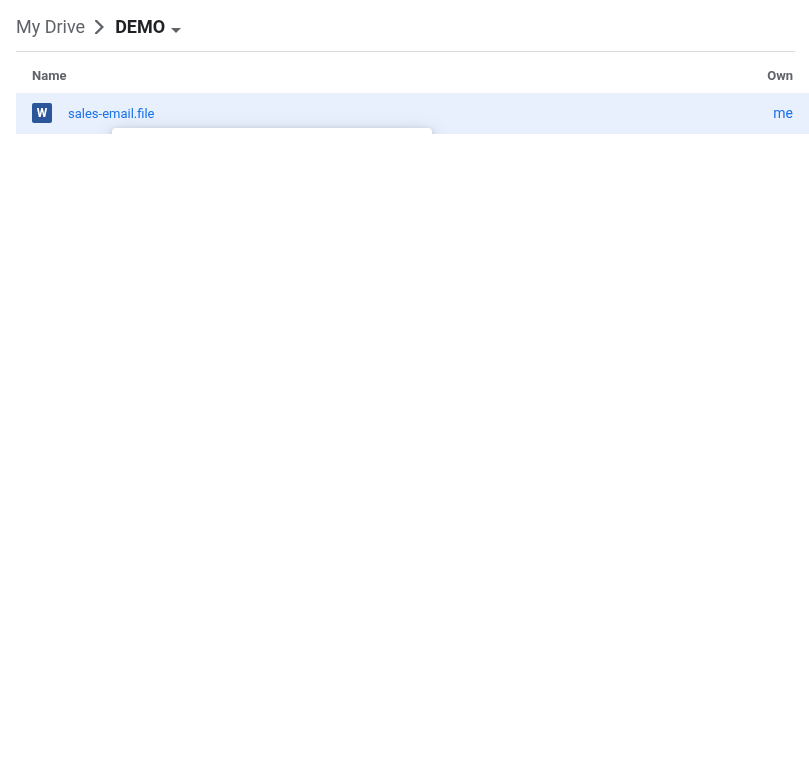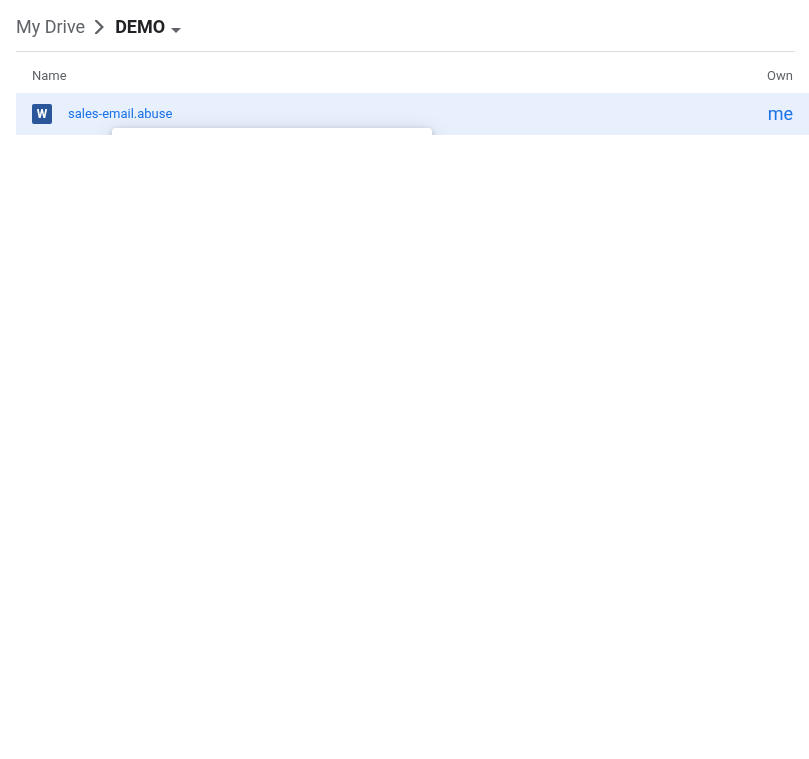--- a/index.html
+++ b/index.html
@@ -33,42 +33,42 @@
     font-weight: bold;
   }
   .chev { color: #5f6368; }
   .tri { width: 0; height: 0; border-left: 5px solid transparent; border-right: 5px solid transparent; border-top: 5px solid #5f6368; display: inline-block; }
   .hdr {
     display: flex;
     justify-content: space-between;
     font-size: 13px;
     color: #5f6368;
     padding: 16px 16px 10px 16px;
-    font-weight: 400;
+    font-weight: 700;
   }
   .row {
     display: flex;
     align-items: center;
     justify-content: space-between;
     background: #e8f0fe;
     padding: 10px 16px;
     border-bottom: 1px solid #e8f0fe;
   }
   .row .left {
     display: flex;
     align-items: center;
     gap: 16px;
   }
   .doc-icon {
     width: 20px; height: 20px; background: #2b579a; color: #fff;
     display: flex; align-items: center; justify-content: center;
     font-size: 12px; font-weight: 700; border-radius: 2px;
   }
   .fname { color: #1a73e8; font-size: 13px; }
-  .owner { color: #1a73e8; font-size: 18px; }
+  .owner { color: #1a73e8; font-size: 14px; }
   
   .menu {
     position: absolute;
     top: 128px; left: 112px;
     width: 320px;
     background: #fff;
     border-radius: 4px;
     box-shadow: 0 2px 6px rgba(0,0,0,0.2), 0 8px 24px rgba(0,0,0,0.18);
     padding: 8px 0;
   }
@@ -139,21 +139,21 @@
   </div>
 
   <div class="hdr">
     <span>Name</span>
     <span>Own</span>
   </div>
 
   <div class="row">
     <div class="left">
       <div class="doc-icon">W</div>
-      <span class="fname">sales-email.abuse</span>
+      <span class="fname">sales-email.file</span>
     </div>
     <span class="owner">me</span>
   </div>
 
   <div class="menu">
     <div class="menu-item">
       <span class="ico">
         <svg width="20" height="20" viewBox="0 0 24 24">
             <path fill="none" stroke="#5f6368" stroke-width="2" d="M1 12s4-7 11-7 11 7 11 7-4 7-11 7S1 12 1 12z"></path>
             <circle cx="12" cy="12" r="3" fill="none" stroke="#5f6368" stroke-width="2"></circle>

